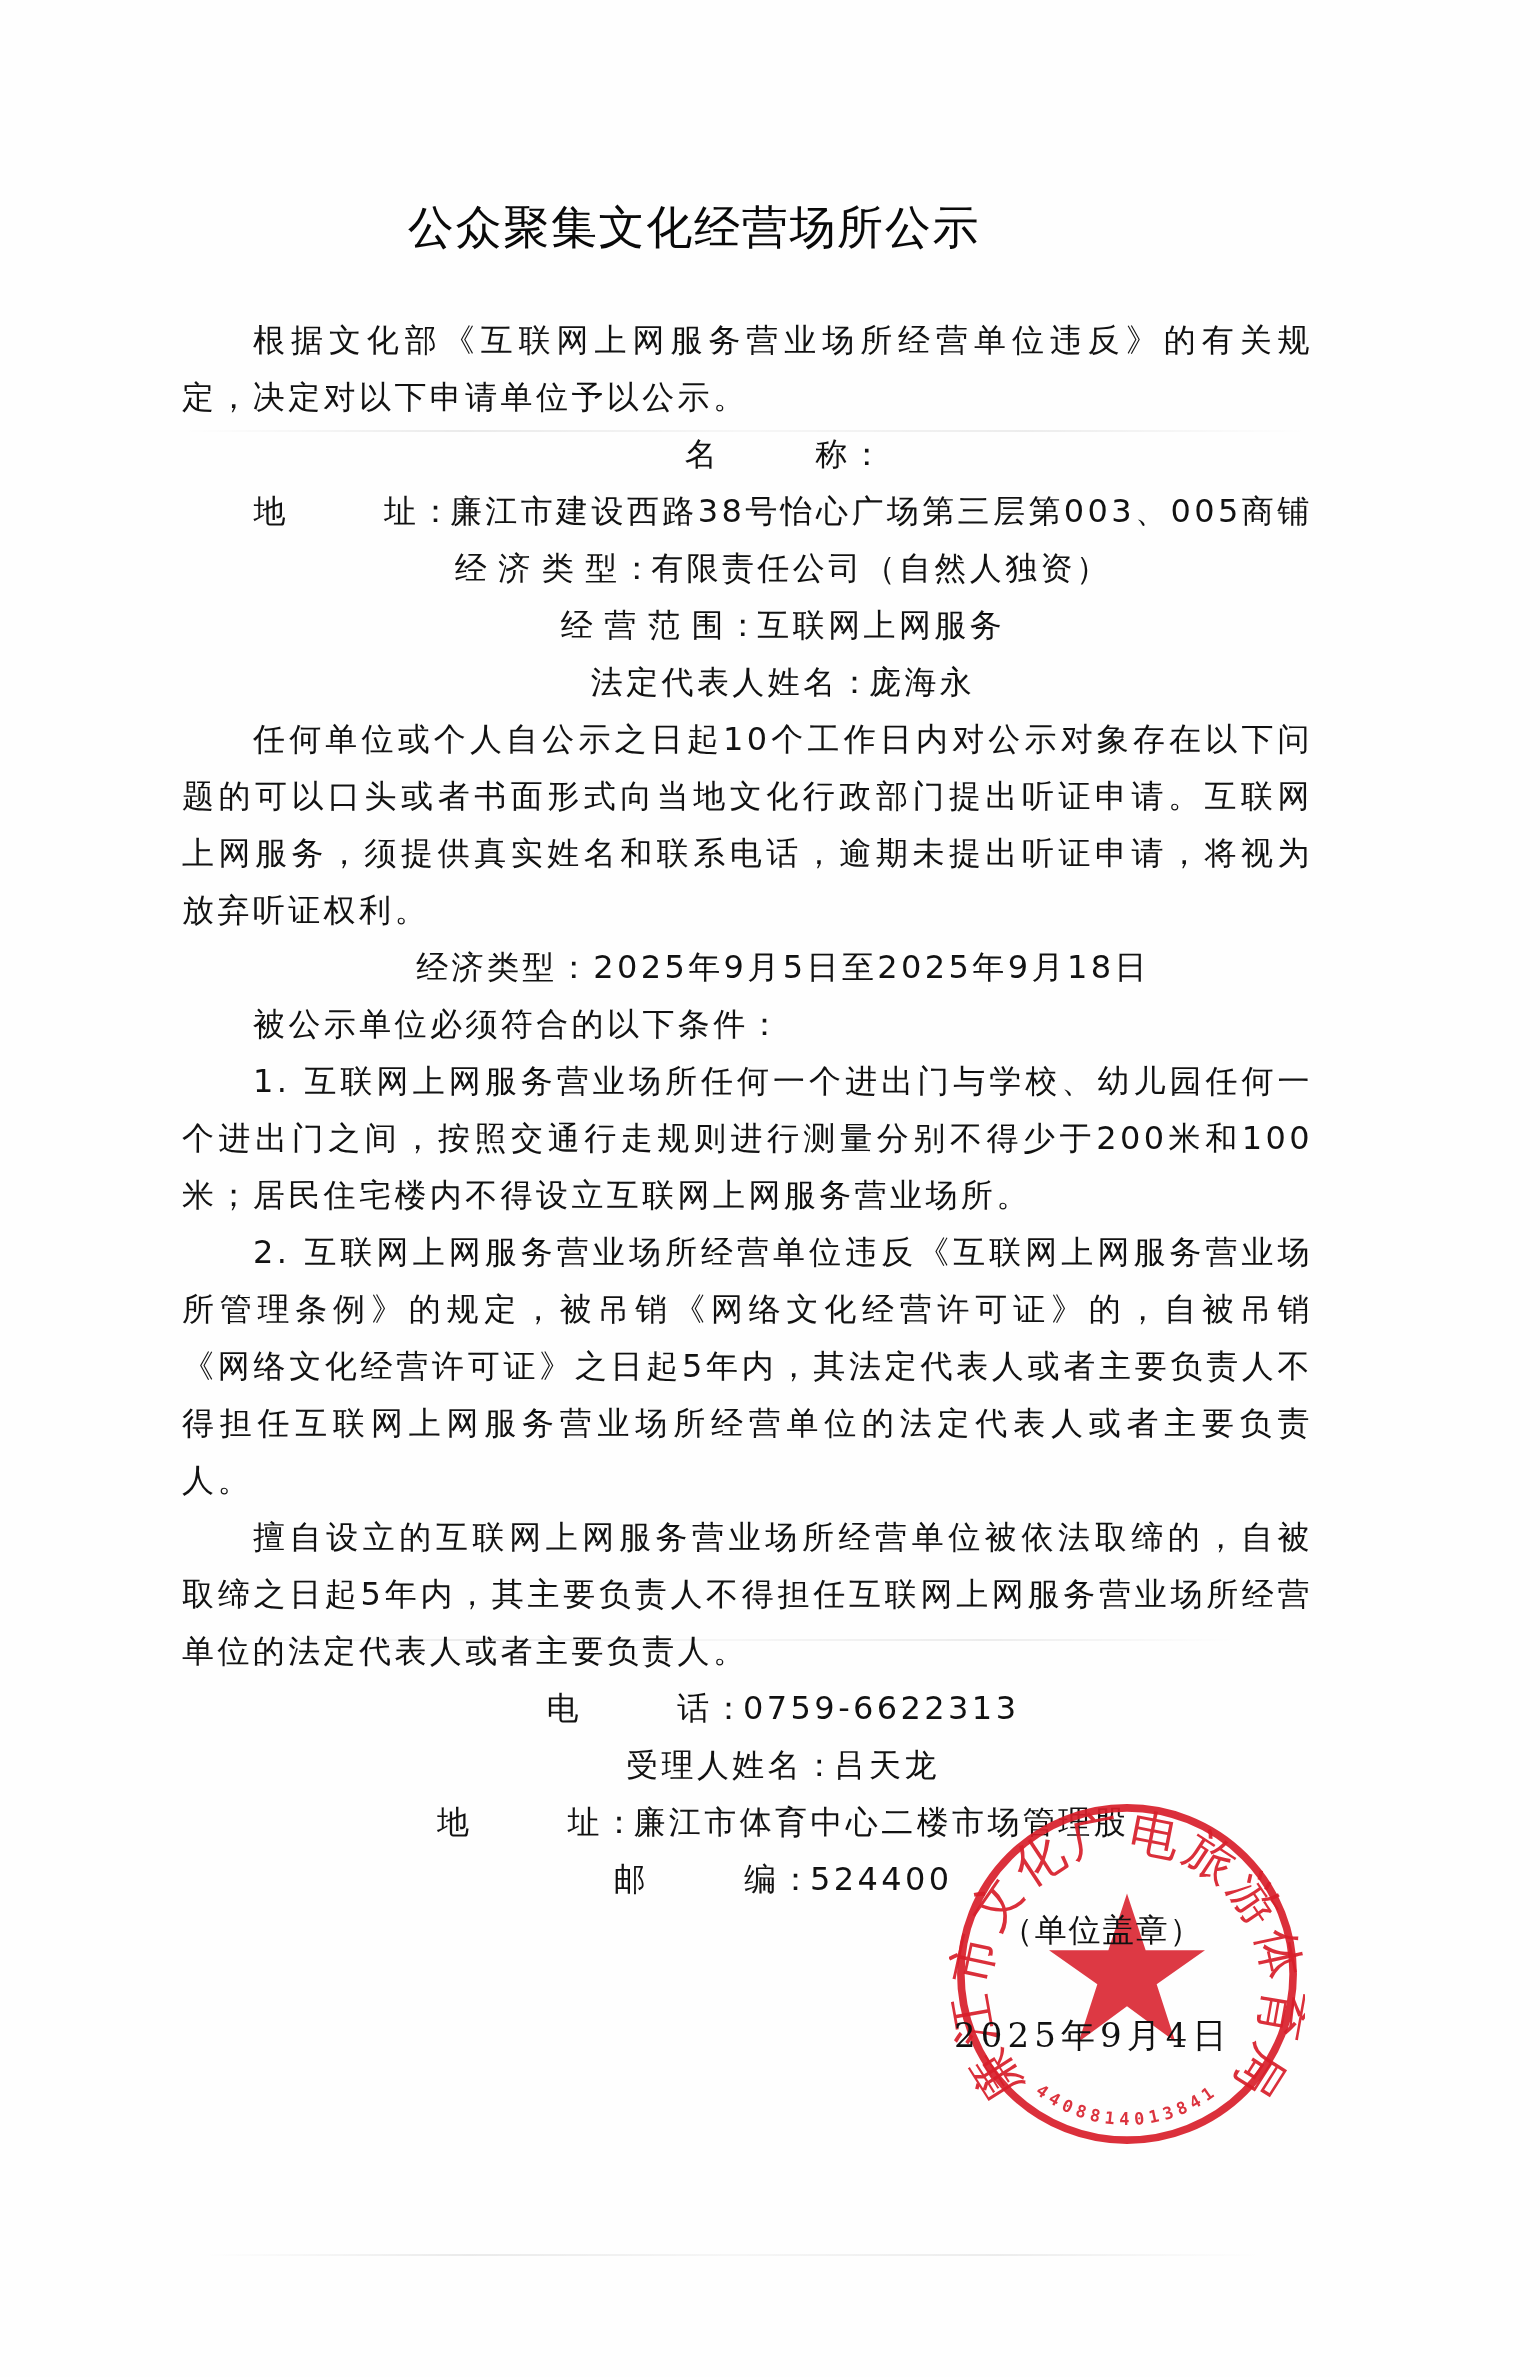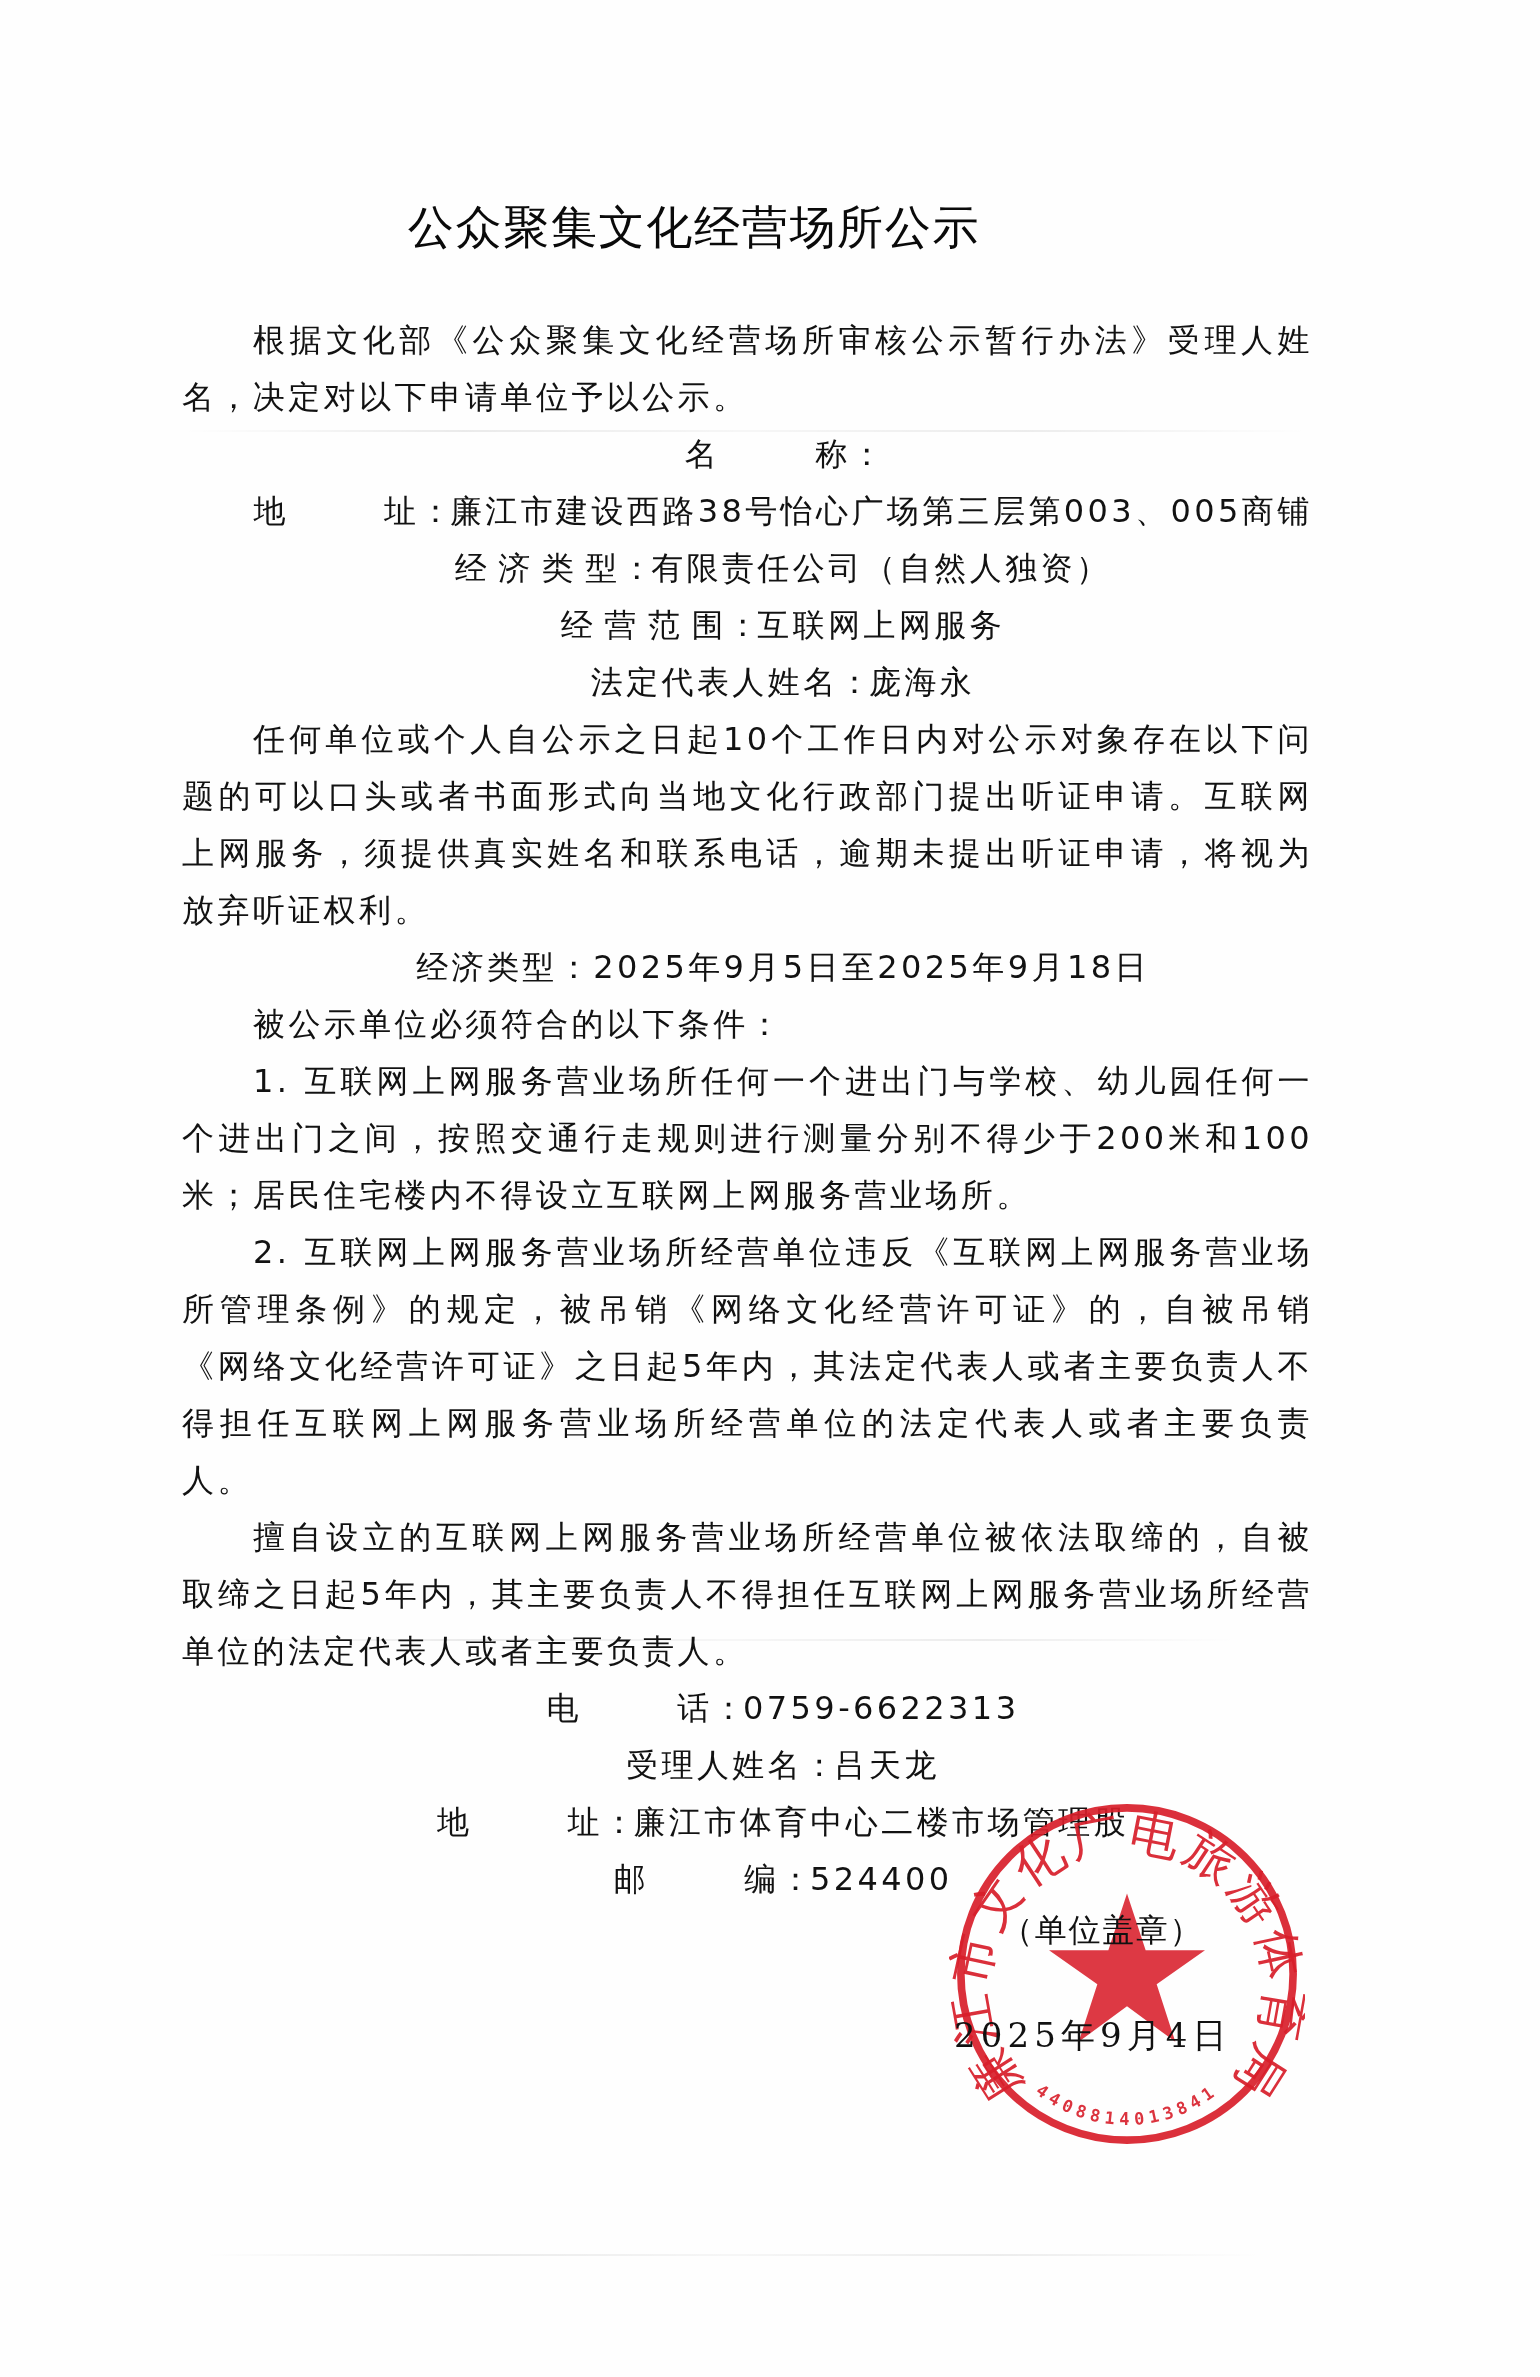--- a/index.html
+++ b/index.html
@@ -118,21 +118,21 @@
 <div class="page">
 
   <div class="title">公众聚集文化经营场所公示</div>
 
   <div class="noise-line" style="left:182px; top:430px; width:1127px;"></div>
   <div class="noise-line" style="left:220px; top:1639px; width:1017px;"></div>
   <div class="noise-line" style="left:203px; top:2254px; width:1059px;"></div>
 
   <div class="body">
 
-    <p class="para">根据文化部《公众聚集文化经营场所审核公示暂行办法》受理人姓名，决定对以下申请单位予以公示。</p>
+    <p class="para">根据文化部《互联网上网服务营业场所经营单位违反》的有关规定，决定对以下申请单位予以公示。</p>
 
     <div class="field">
       <span class="label">名称</span>
         <span class="colon">：</span>
     </div>
     <div class="field">
       <span class="label">地址</span>
         <span class="colon">：</span>
         <span class="value">廉江市建设西路38号怡心广场第三层第003、005商铺</span>
     </div>

